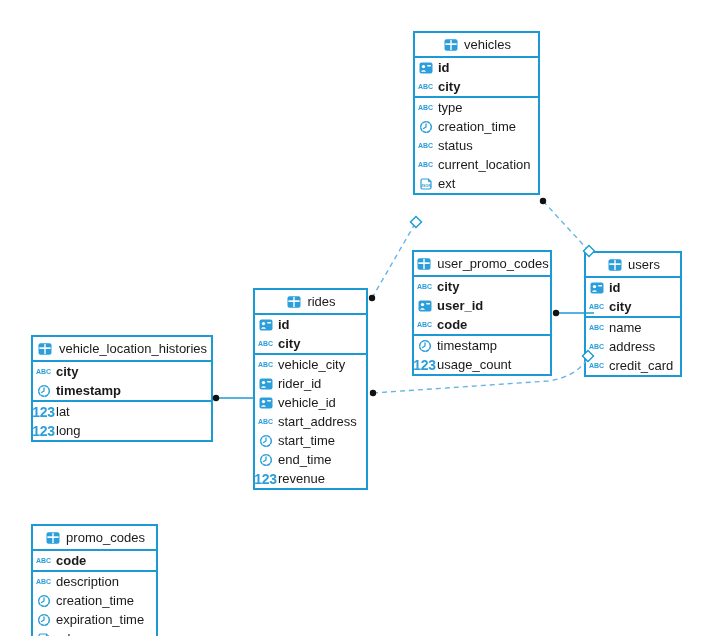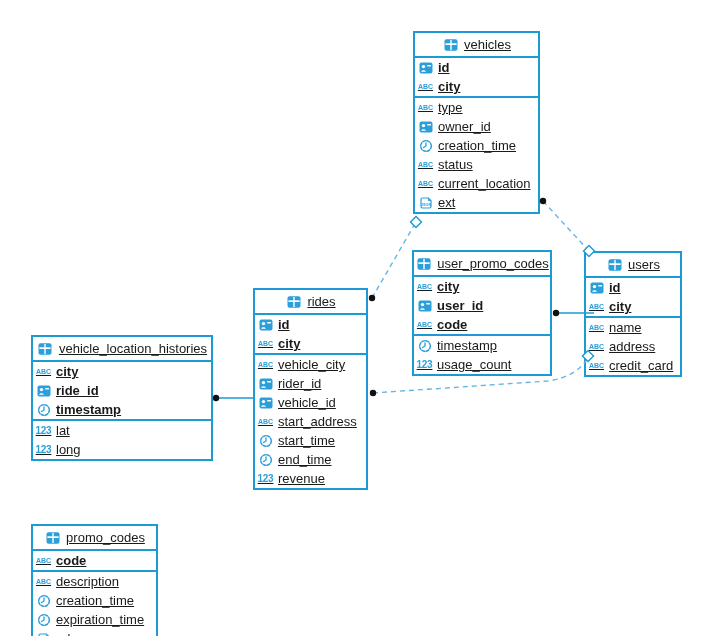--- a/index.html
+++ b/index.html
@@ -12,39 +12,39 @@
     --bg:#ffffff;
   }
   html,body{margin:0;padding:0;background:var(--bg);}
   #canvas{
     position:relative;width:705px;height:636px;background:var(--bg);
     font-family:"Liberation Sans",sans-serif;color:var(--text);overflow:hidden;
   }
   #relations{position:absolute;left:0;top:0;width:705px;height:636px;pointer-events:none;z-index:5;}
   .tbl{
     position:absolute;background:#fff;border:2px solid var(--table-border);
-    box-sizing:border-box;z-index:2;text-decoration:underline;
+    box-sizing:border-box;z-index:2;
   }
   .tbl-header{
     display:flex;align-items:center;justify-content:center;gap:5px;
     height:23px;border-bottom:2px solid var(--table-border);
     font-size:13px;white-space:nowrap;
   }
   .sec-pk{border-bottom:2px solid var(--table-border);}
   .sec-pk .row{font-weight:700;}
   .row{
     display:flex;align-items:center;height:19px;padding:0 2px;gap:4px;
     font-size:13px;white-space:nowrap;
   }
   .cicon{
     width:17px;min-width:17px;display:inline-flex;align-items:center;
     justify-content:center;line-height:1;
   }
   .abc-txt{font-size:7px;font-weight:700;color:var(--icon-blue);letter-spacing:0;}
-  .n123-txt{font-size:10px;font-weight:700;color:var(--icon-blue);letter-spacing:-0.3px;}
+  .n123-txt{font-size:14px;font-weight:700;color:var(--icon-blue);letter-spacing:-0.3px;}
   path.rel-dashed{fill:none;stroke:var(--dashed-line);stroke-width:1.4;stroke-dasharray:5 4;}
   path.rel-solid{fill:none;stroke:var(--solid-line);stroke-width:1.4;}
   .rel-dot{fill:var(--dot);}
   .rel-diamond{fill:#ffffff;stroke:var(--table-border);stroke-width:1.4;}
 </style>
 </head>
 <body>
 
 <div id="canvas">
   <svg id="relations" xmlns="http://www.w3.org/2000/svg" viewBox="0 0 705 636">
@@ -106,31 +106,20 @@
         <div class="sec-cols">
           <div class="row">
             <span class="cicon">
               <span class="abc-txt">ABC</span>
             </span>
             <span>type</span>
           </div>
           <div class="row">
             <span class="cicon">
               <svg width="14" height="14" viewBox="0 0 14 14">
-                <rect x="0.5" y="1.5" width="13" height="11" rx="2" fill="var(--icon-blue)"></rect>
-                <circle cx="4.5" cy="5.6" r="1.7" fill="#fff"></circle>
-                <path d="M2.1,10.8 C2.1,8.6 6.9,8.6 6.9,10.8 Z" fill="#fff"></path>
-                <rect x="8.1" y="4" width="4" height="1.4" rx="0.6" fill="#fff"></rect>
-              </svg>
-            </span>
-            <span>owner_id</span>
-          </div>
-          <div class="row">
-            <span class="cicon">
-              <svg width="14" height="14" viewBox="0 0 14 14">
                 <circle cx="7" cy="7" r="5.3" fill="none" stroke="var(--icon-blue)" stroke-width="1.5" stroke-dasharray="2.7 1.5" stroke-linecap="round"></circle>
                 <path d="M7,3.9 L7,7 L4.5,8.5" fill="none" stroke="var(--icon-blue)" stroke-width="1.3" stroke-linecap="round" stroke-linejoin="round"></path>
               </svg>
             </span>
             <span>creation_time</span>
           </div>
           <div class="row">
             <span class="cicon">
               <span class="abc-txt">ABC</span>
             </span>
@@ -360,31 +349,20 @@
             </svg>
           </span>
           <span>vehicle_location_histories</span>
         </div>
         <div class="sec-pk">
           <div class="row">
             <span class="cicon">
               <span class="abc-txt">ABC</span>
             </span>
             <span>city</span>
-          </div>
-          <div class="row">
-            <span class="cicon">
-              <svg width="14" height="14" viewBox="0 0 14 14">
-                <rect x="0.5" y="1.5" width="13" height="11" rx="2" fill="var(--icon-blue)"></rect>
-                <circle cx="4.5" cy="5.6" r="1.7" fill="#fff"></circle>
-                <path d="M2.1,10.8 C2.1,8.6 6.9,8.6 6.9,10.8 Z" fill="#fff"></path>
-                <rect x="8.1" y="4" width="4" height="1.4" rx="0.6" fill="#fff"></rect>
-              </svg>
-            </span>
-            <span>ride_id</span>
           </div>
           <div class="row">
             <span class="cicon">
               <svg width="14" height="14" viewBox="0 0 14 14">
                 <circle cx="7" cy="7" r="5.3" fill="none" stroke="var(--icon-blue)" stroke-width="1.5" stroke-dasharray="2.7 1.5" stroke-linecap="round"></circle>
                 <path d="M7,3.9 L7,7 L4.5,8.5" fill="none" stroke="var(--icon-blue)" stroke-width="1.3" stroke-linecap="round" stroke-linejoin="round"></path>
               </svg>
             </span>
             <span>timestamp</span>
           </div>

